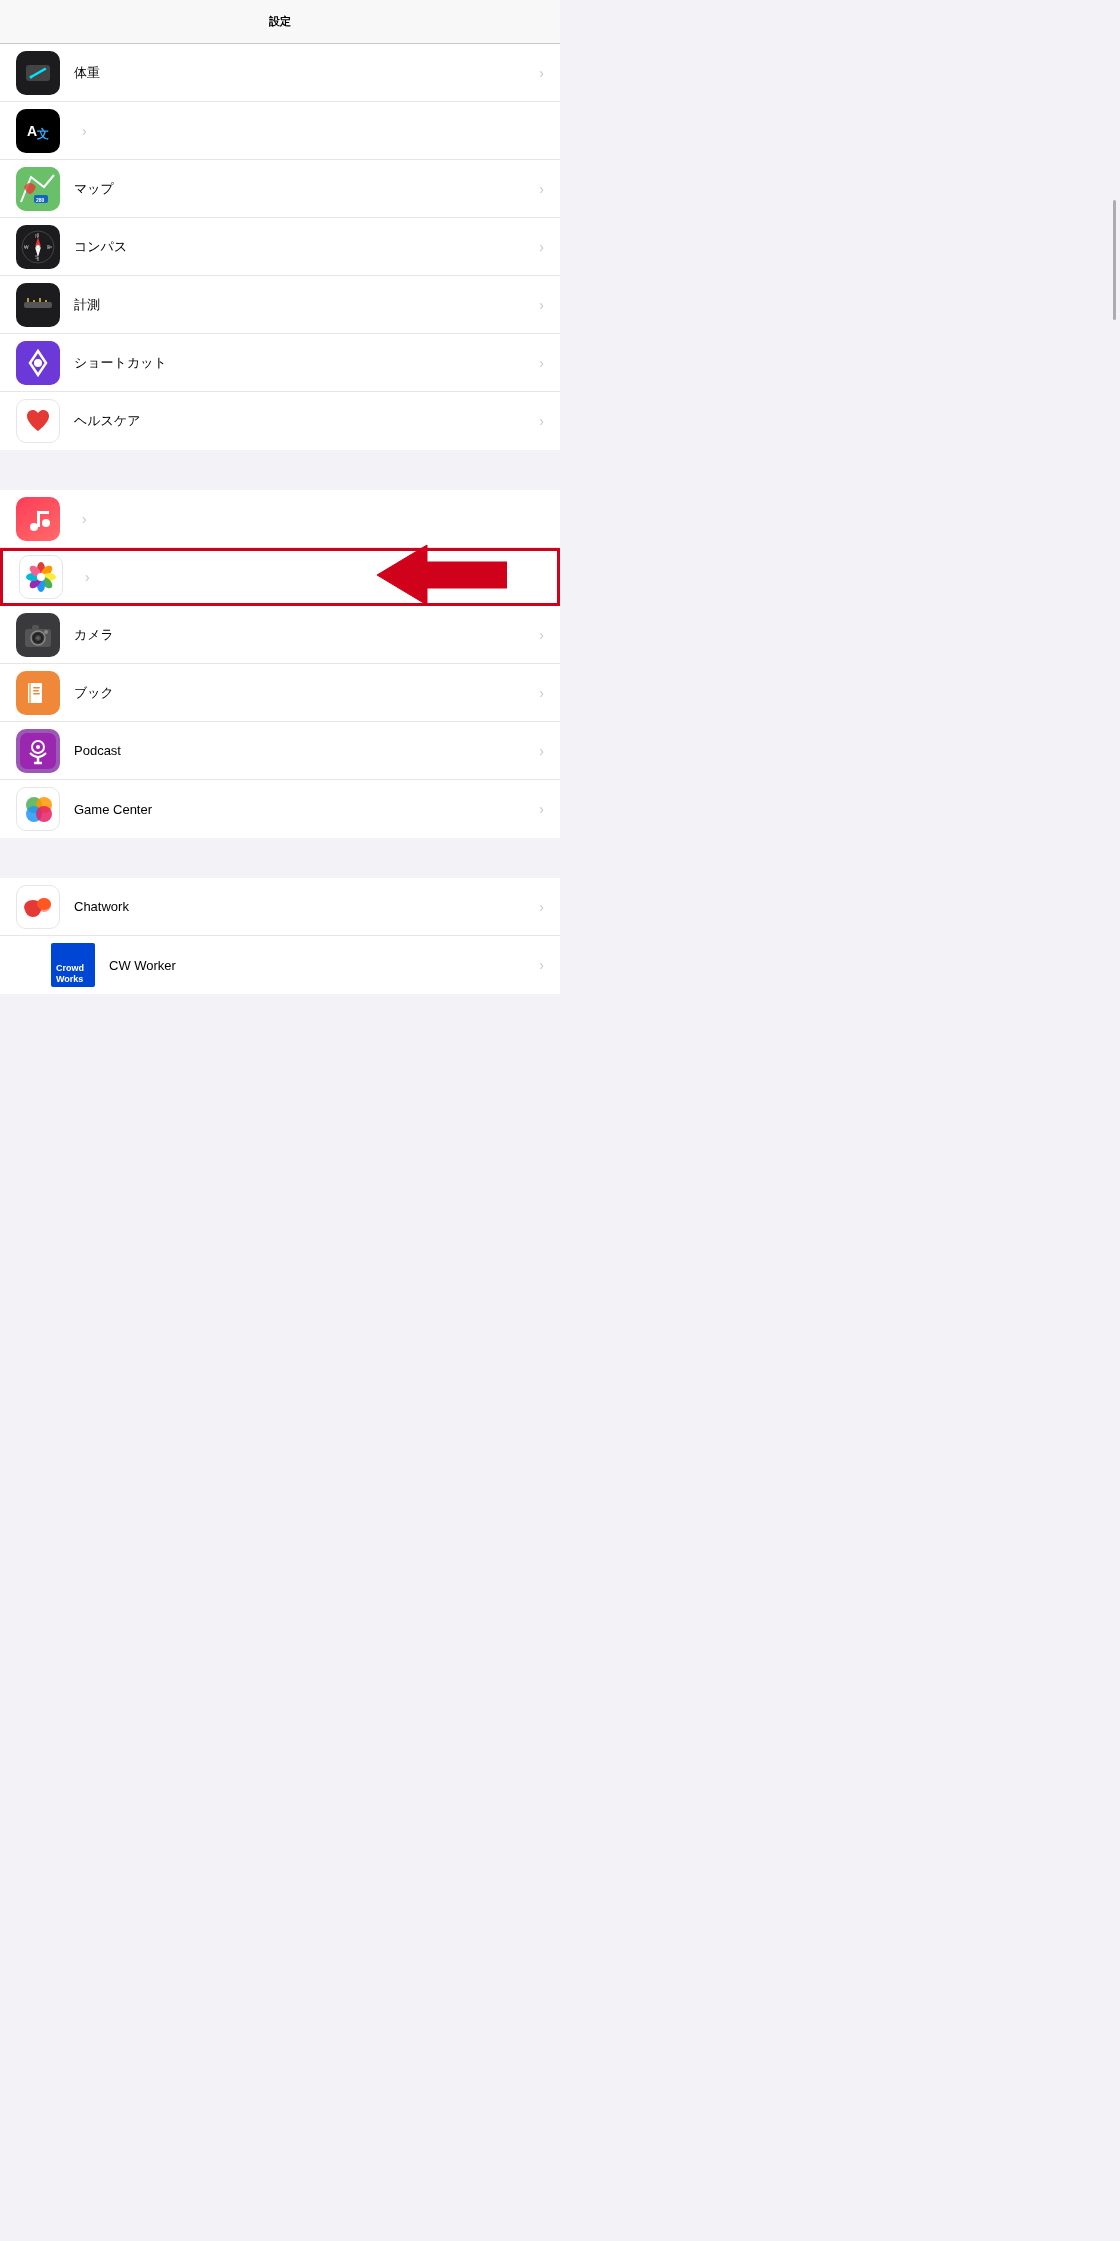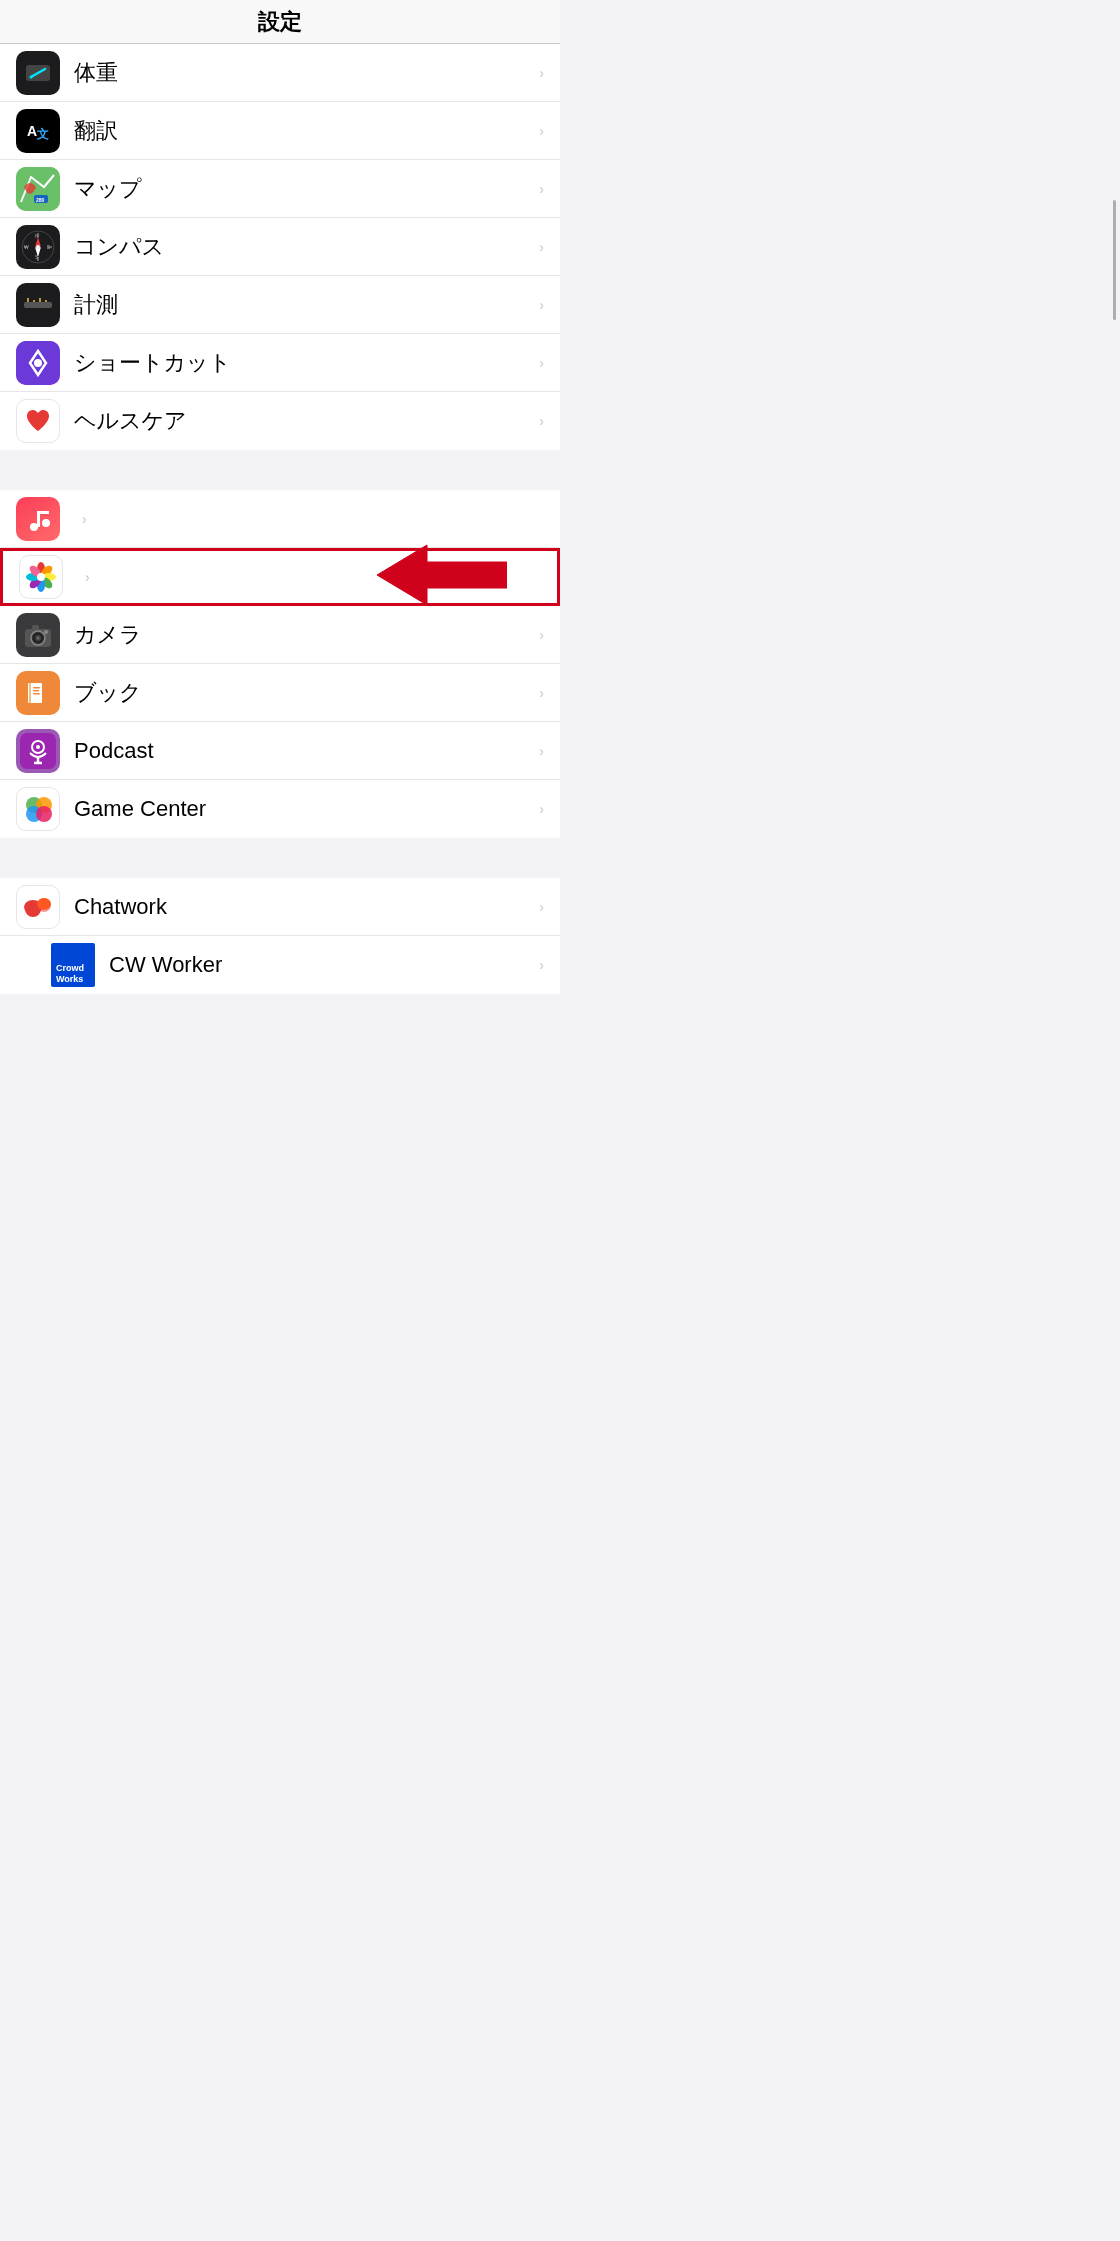--- a/index.html
+++ b/index.html
@@ -17,21 +17,21 @@
       display: flex;
       align-items: center;
       justify-content: center;
       border-bottom: 1px solid #c8c8cc;
       position: sticky;
       top: 0;
       z-index: 100;
     }
 
     .nav-title {
-      font-size: 22px;
+      font-size: 11px;
       font-weight: 600;
       color: #000;
     }
 
     .section {
       background: #fff;
       margin-bottom: 0;
     }
 
     .section-group {
@@ -62,21 +62,21 @@
       flex-shrink: 0;
       display: flex;
       align-items: center;
       justify-content: center;
       font-size: 22px;
       overflow: hidden;
     }
 
     .item-label {
       flex: 1;
-      font-size: 22px;
+      font-size: 13px;
       color: #000;
     }
 
     .chevron {
       color: #c7c7cc;
       font-size: 14px;
       margin-left: 8px;
     }
 
     
@@ -173,21 +173,20 @@
     </div>
 
     <div class="list-item">
       <div class="app-icon icon-translate">
         <svg width="32" height="32" viewBox="0 0 32 32">
           <rect width="32" height="32" rx="7" fill="#000"></rect>
           <text x="5" y="21" font-size="14" fill="white" font-weight="bold">A</text>
           <text x="15" y="23" font-size="12" fill="#3af" font-weight="bold">文</text>
         </svg>
       </div>
-      <span class="item-label">翻訳</span>
       <span class="chevron">›</span>
     </div>
 
     <div class="list-item">
       <div class="app-icon" style="overflow:hidden; background: linear-gradient(160deg,#5ac85a,#9dd86a,#d4e88c);">
         <svg width="44" height="44" viewBox="0 0 44 44">
           <rect width="44" height="44" fill="#6abf69"></rect>
           <path d="M5 35 L15 10 L28 20 L38 8" stroke="#fff" stroke-width="2" fill="none"></path>
           <rect x="18" y="28" width="14" height="8" rx="2" fill="#1565c0"></rect>
           <text x="20" y="35" font-size="5" fill="white" font-weight="bold">280</text>

